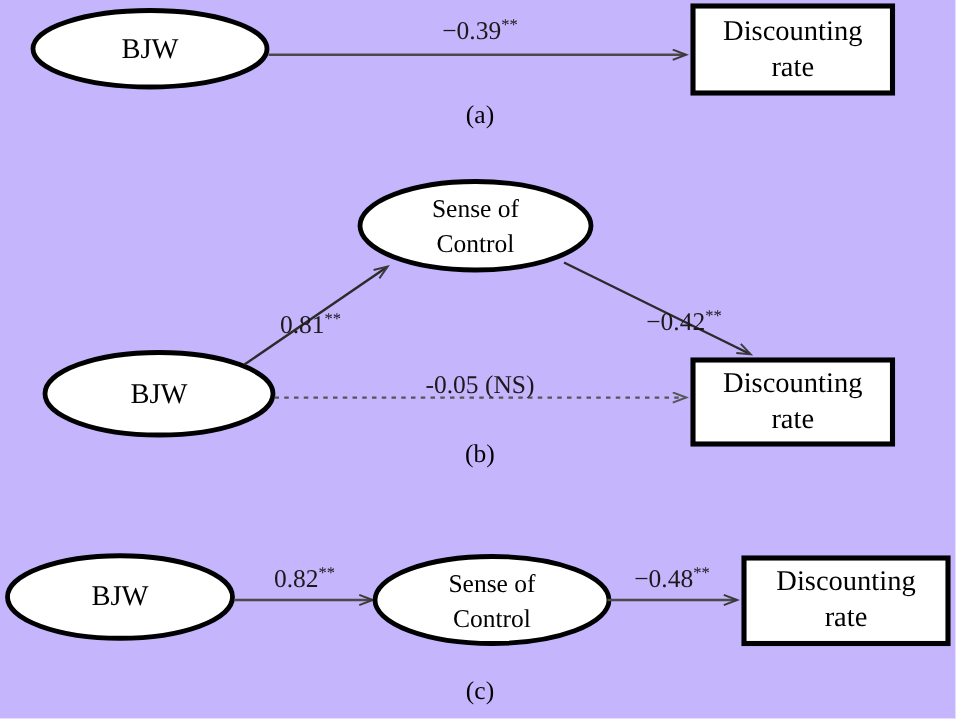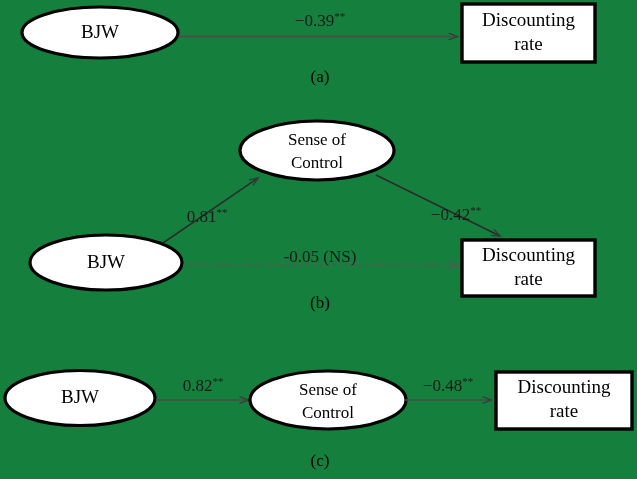--- a/index.html
+++ b/index.html
@@ -8,21 +8,21 @@
     background: #ffffff;
   }
   body {
     font-family: "Liberation Serif", "DejaVu Serif", serif;
     color: #000000;
   }
   #figure {
     position: relative;
     width: 637px;
     height: 479px;
-    background: #15803d;
+    background: #c4b5fd;
     overflow: hidden;
   }
   #figure svg {
     position: absolute;
     left: 0;
     top: 0;
     width: 637px;
     height: 479px;
   }
   .node-label {

